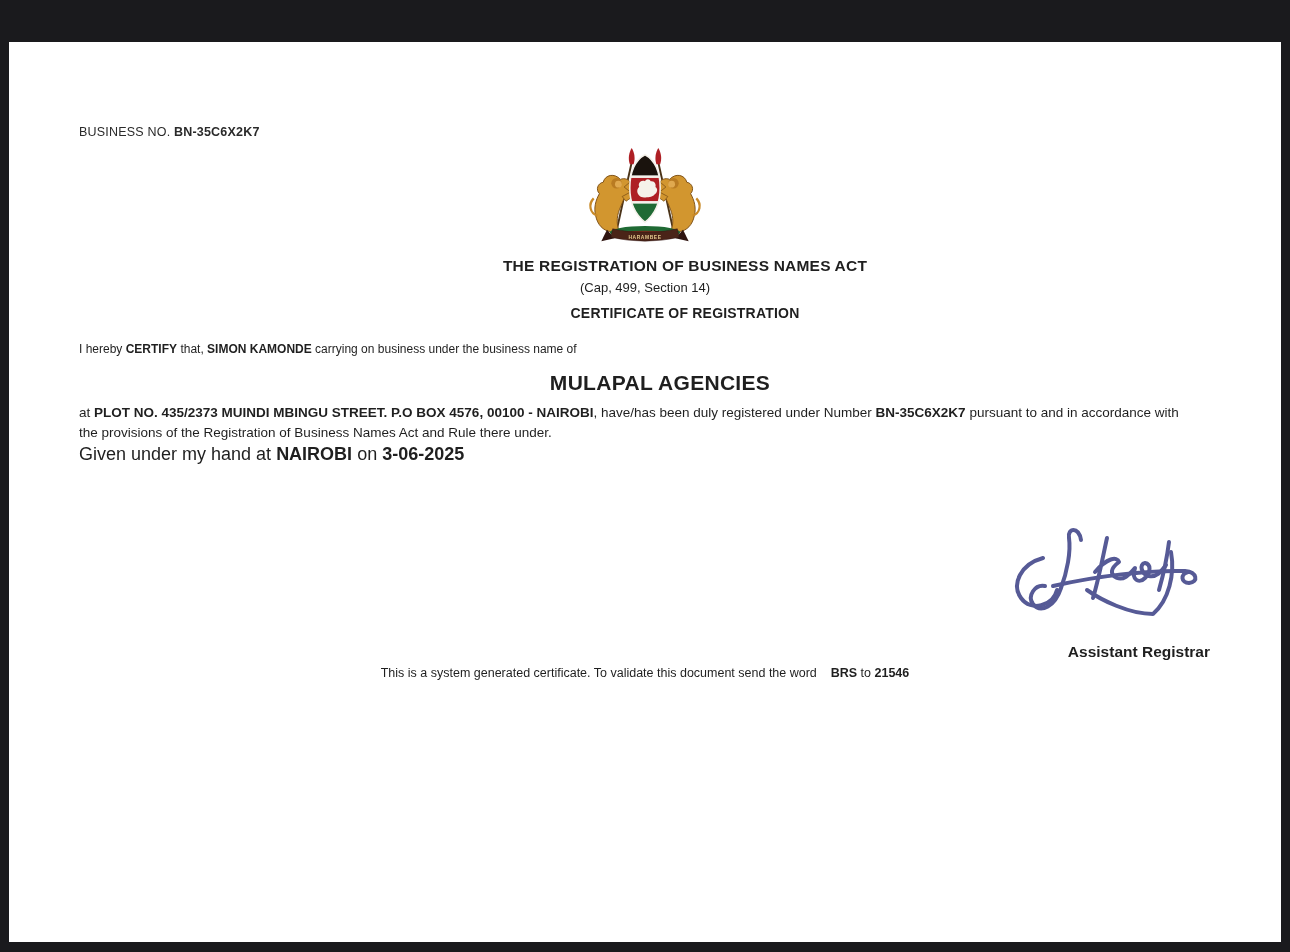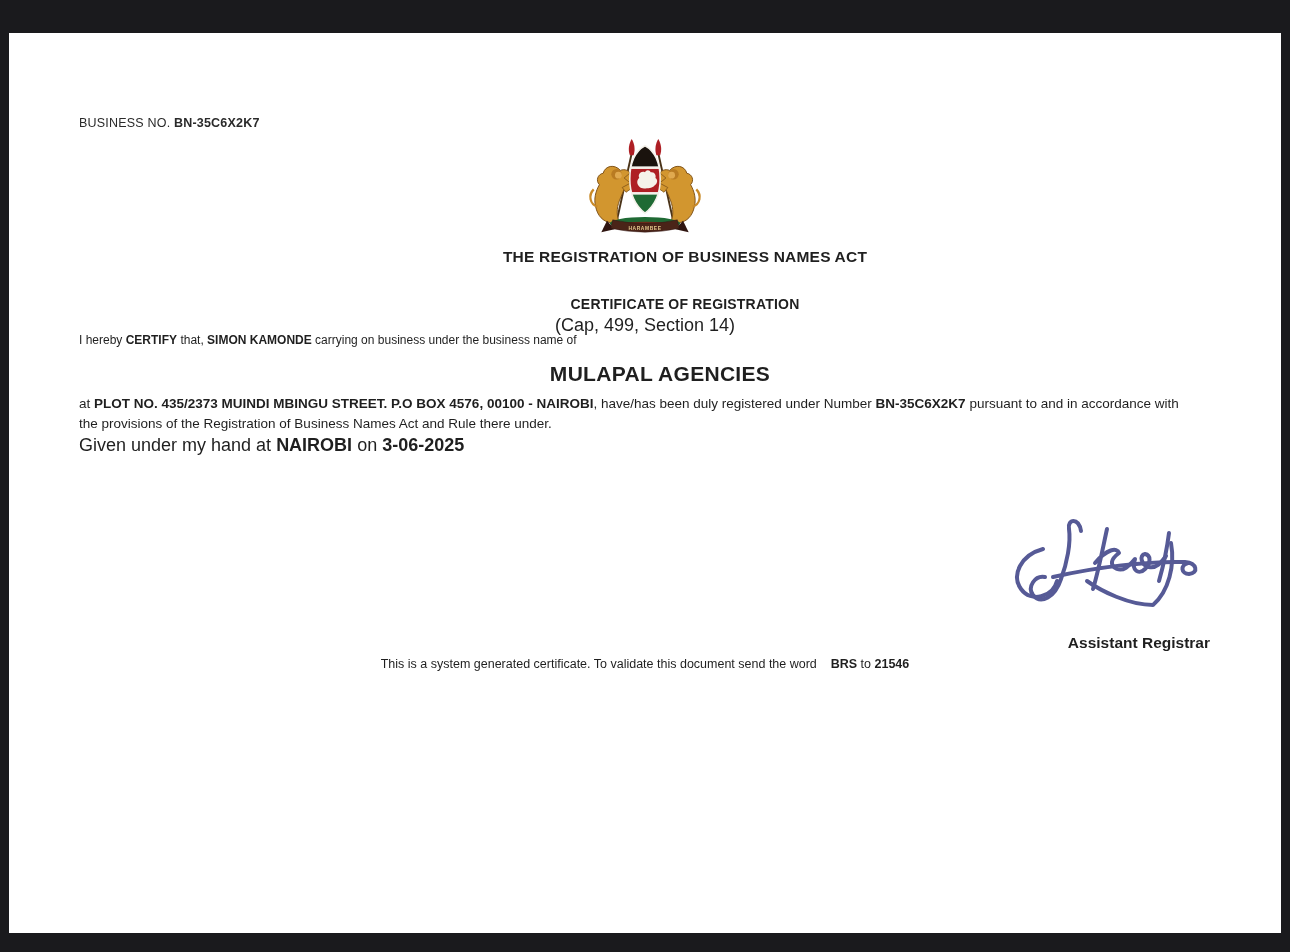--- a/index.html
+++ b/index.html
@@ -4,30 +4,30 @@
 <style>
   html,body{margin:0;padding:0;}
   body{
     width:1290px;height:952px;
     background:#1a1a1d;
     font-family:"Liberation Sans","DejaVu Sans",sans-serif;
     position:relative;overflow:hidden;
     -webkit-font-smoothing:antialiased;
   }
   .paper{
-    position:absolute;left:9px;top:33px;width:1272px;height:900px;
+    position:absolute;left:9px;top:42px;width:1272px;height:900px;
     background:#ffffff;color:#1f1f1f;
   }
   .abs{position:absolute;}
   .center{left:0;width:100%;text-align:center;}
   .b,.bold{font-weight:700;}
   .biz-no{left:70px;top:83px;font-size:12.5px;letter-spacing:.2px;color:#2a2a2a;}
   .emblem{left:50%;top:105px;margin-left:-57px;width:114px;height:99px;}
   .act-title{top:215px;font-size:15.5px;font-weight:700;letter-spacing:.2px;padding-left:40px;}
-  .cap-line{top:238px;font-size:18px;margin-top:44px;}
+  .cap-line{top:238px;font-size:13px;}
   .cert-title{top:263px;font-size:14px;font-weight:700;letter-spacing:.2px;margin-left:40px;}
   .intro{left:70px;top:300px;font-size:12px;white-space:pre-wrap;margin:0;}
   .biz-name{top:329px;font-size:21px;font-weight:700;letter-spacing:.3px;padding-left:15px;}
   .reg-para{left:70px;top:361px;width:1160px;font-size:13.5px;line-height:20px;white-space:pre-wrap;margin:0;}
   .given-line{left:70px;top:402px;font-size:18px;white-space:pre-wrap;margin:0;}
   .signature{left:988px;top:476px;width:210px;height:112px;}
   .signature svg path{fill:none;stroke-linecap:round;stroke-linejoin:round;}
   .signer-role{right:71px;top:601px;font-size:15.5px;font-weight:700;}
   .footer{top:624px;font-size:12.5px;white-space:pre-wrap;}
 </style>

